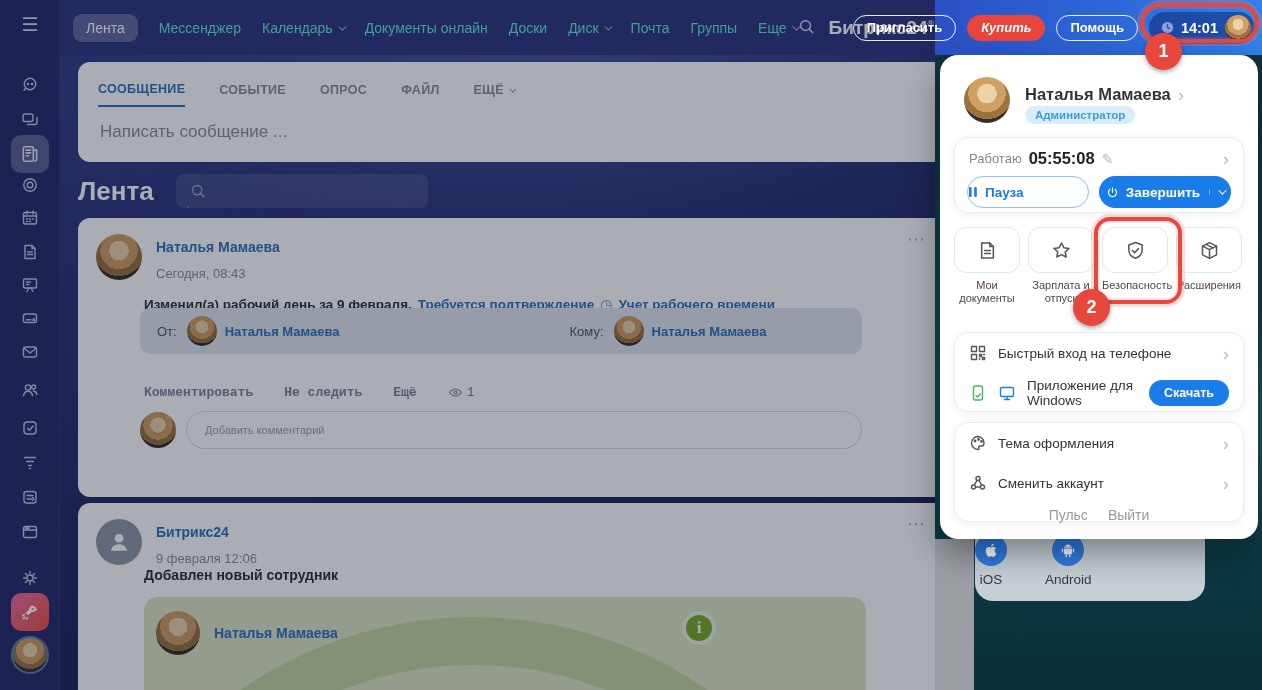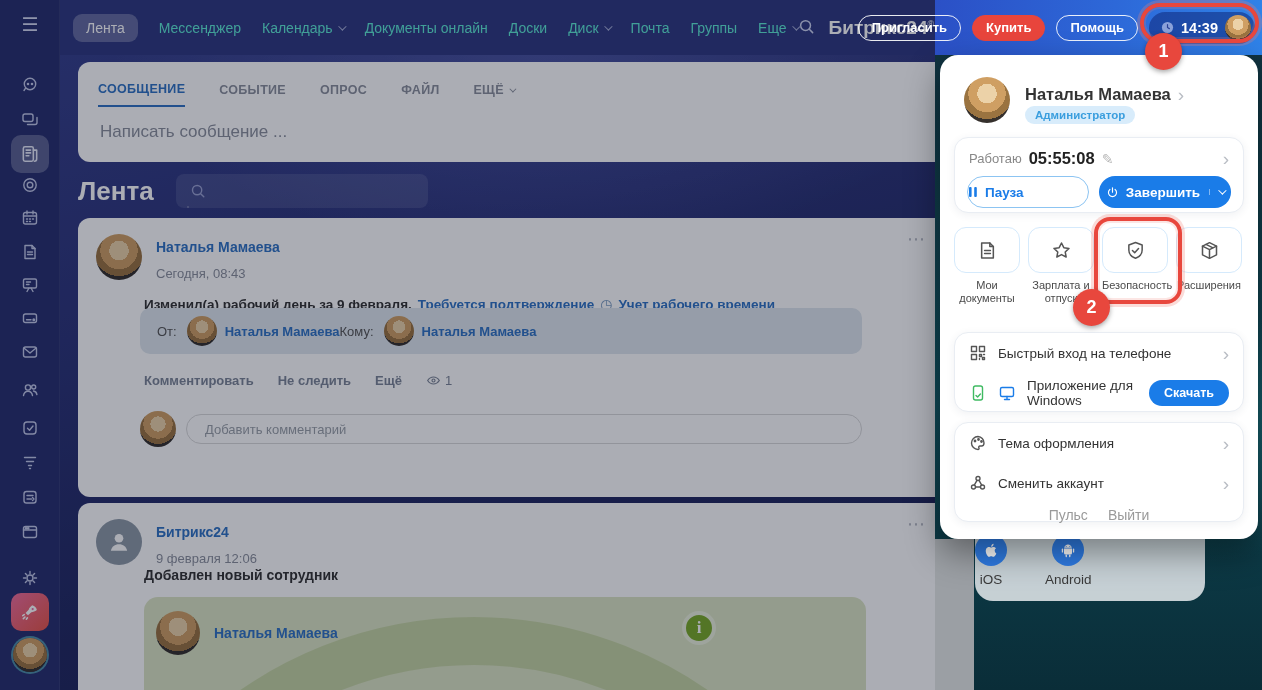--- a/index.html
+++ b/index.html
@@ -65,41 +65,41 @@
   .gen-avatar svg{width:26px;height:26px;fill:#fff;}
   .post-name{font-size:14px;font-weight:bold;color:#2f73c4;margin-top:5px;}
   .post-date{font-size:13px;color:#8a8f9c;margin-top:11px;}
   .dots{position:absolute;right:14px;top:10px;color:#b5b9c2;font-size:18px;letter-spacing:1px;}
   .post-body{position:absolute;left:66px;top:78px;font-size:13.5px;color:#333;font-weight:bold;display:flex;gap:6px;align-items:center;white-space:nowrap;}
   .blue-link{color:#2f73c4;font-weight:bold;}
   .clock-glyph{color:#7d9dc2;font-size:14px;font-weight:normal;}
   .fromto{position:absolute;left:62px;top:90px;width:722px;height:46px;background:#dfe7ee;border-radius:10px;display:flex;align-items:center;font-size:13px;color:#555;}
   .fromto .avatar{width:30px;height:30px;margin:0 8px 0 10px;}
   .fromto .lbl1{margin-left:17px;}
-  .fromto .lbl2{}
+  .fromto .lbl2{margin-left:230px;}
   .fromto .blue-link{font-size:13px;}
-  .actions{position:absolute;left:66px;top:155px;display:flex;gap:24px;align-items:center;font-size:13px;font-weight:bold;color:#7c8596;}
+  .actions{position:absolute;left:66px;top:167px;display:flex;gap:31px;align-items:center;font-size:13px;font-weight:bold;color:#7c8596;font-family:Liberation Mono, monospace;}
   .views{display:flex;gap:4px;align-items:center;font-weight:normal;}
   .views svg{width:15px;height:15px;stroke:#7c8596;fill:none;stroke-width:1.4;}
   .comment-row{position:absolute;left:62px;top:193px;display:flex;gap:10px;align-items:center;}
   .comment-row .avatar{width:36px;height:36px;}
-  .comment-input{width:676px;height:30px;border:1px solid #d9d9d9;border-radius:20px;padding:0 18px;font-size:13px;color:#444;outline:none;font-family:"Liberation Sans",sans-serif;}
+  .comment-input{width:676px;height:38px;border:1px solid #d9d9d9;border-radius:20px;padding:0 18px;font-size:11px;color:#444;outline:none;font-family:"Liberation Sans",sans-serif;}
   .comment-input::placeholder{color:#9aa0a8;}
   .post2-text{position:absolute;left:66px;top:64px;font-size:14px;font-weight:bold;color:#333;}
   .green-card{position:absolute;left:66px;top:94px;width:722px;height:93px;background:#dde6c4;border-radius:14px 14px 0 0;overflow:hidden;}
   .green-arc{position:absolute;left:-80px;top:20px;width:820px;height:820px;border-radius:50%;border:48px solid rgba(186,205,146,.65);}
   .green-card .avatar{position:absolute;left:12px;top:14px;width:44px;height:44px;}
   .green-name{position:absolute;left:70px;top:28px;font-size:14px;font-weight:bold;color:#2f73c4;}
   .info-badge{position:absolute;left:538px;top:14px;width:34px;height:34px;border-radius:50%;background:#7aab28;border:4px solid rgba(248,250,240,.9);color:#fff;font-weight:bold;font-size:17px;display:flex;align-items:center;justify-content:center;font-family:"Liberation Serif",serif;}
 
   
   .right-panel{position:absolute;left:935px;top:0;width:327px;height:690px;z-index:3;}
   .r-header{position:absolute;left:0;top:0;width:327px;height:55px;background:linear-gradient(90deg,#2b50c6 0%,#2d68d8 55%,#2f82e8 100%);display:flex;align-items:center;justify-content:flex-end;gap:11px;padding-right:7px;}
   .pill-btn{height:26px;border:1.5px solid rgba(255,255,255,.9);border-radius:15px;color:#fff;font-size:13px;font-weight:bold;display:flex;align-items:center;padding:0 13px;background:transparent;white-space:nowrap;}
-  .pill-btn.buy{background:#e8453c;border-color:#e8453c;}
+  .pill-btn.buy{background:#e8453c;border-color:#e8453c;font-style:italic;}
   .time-badge{height:32px;background:rgba(12,32,112,.50);border-radius:17px;display:flex;align-items:center;gap:7px;padding:0 4px 0 12px;}
   .time-badge svg{width:13px;height:13px;}
   .time-text{color:#fff;font-size:14.5px;font-weight:bold;}
   .time-badge .avatar{width:26px;height:26px;}
   .wallpaper{position:absolute;left:0;top:55px;width:327px;height:635px;
     background:
       radial-gradient(300px 180px at 80% 60%, rgba(40,150,160,.35), transparent 70%),
       linear-gradient(180deg,#10323f 0%,#0e4653 55%,#0a2d38 100%);}
   .gray-strip{position:absolute;left:0;top:484px;width:39px;height:151px;background:#9b9fa4;}
   .dl-card{position:absolute;left:40px;top:400px;width:230px;height:146px;background:rgba(232,235,238,.85);border-radius:18px;}
@@ -441,21 +441,21 @@
 
     <div class="r-header">
       <span class="pill-btn">Пригласить</span>
       <span class="pill-btn buy">Купить</span>
       <span class="pill-btn">Помощь</span>
       <span class="time-badge">
         <svg viewBox="0 0 14 14">
             <circle cx="7" cy="7" r="6" fill="#9db0e2" opacity="0.85"></circle>
             <path d="M7 3.8V7l2 1.2" stroke="#2a3f95" stroke-width="1.3" fill="none" stroke-linecap="round"></path>
           </svg>
-        <span class="time-text">14:39</span>
+        <span class="time-text">14:01</span>
         <span class="avatar"></span>
       </span>
     </div>
   </div>
 
   <div class="popup">
     <div class="pp-head">
       <span class="avatar"></span>
       <span>
         <div class="pp-name">

